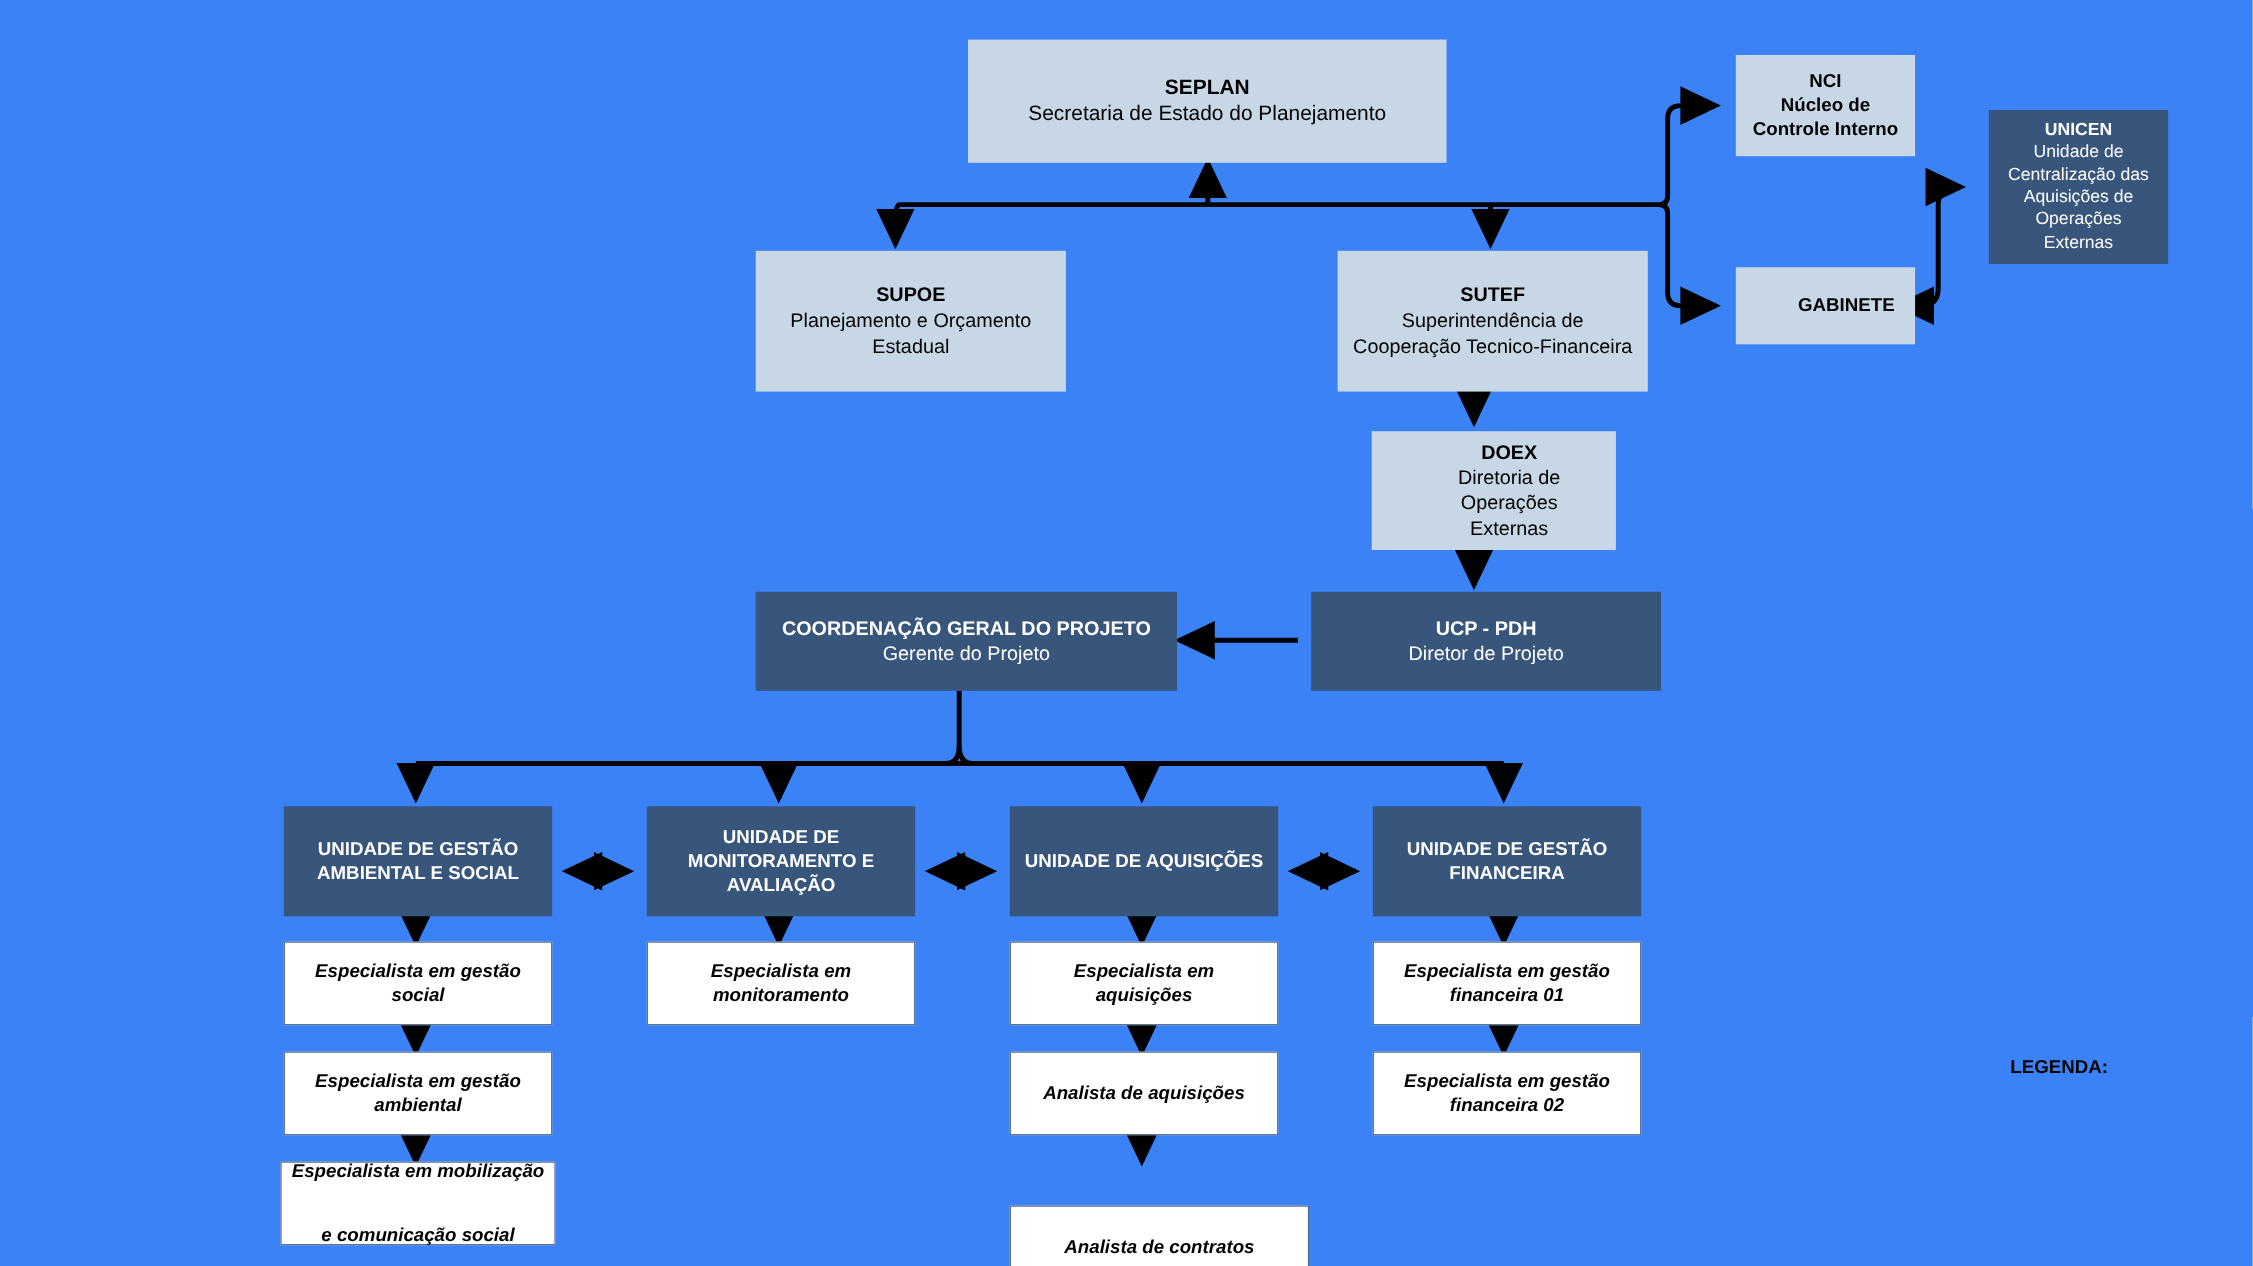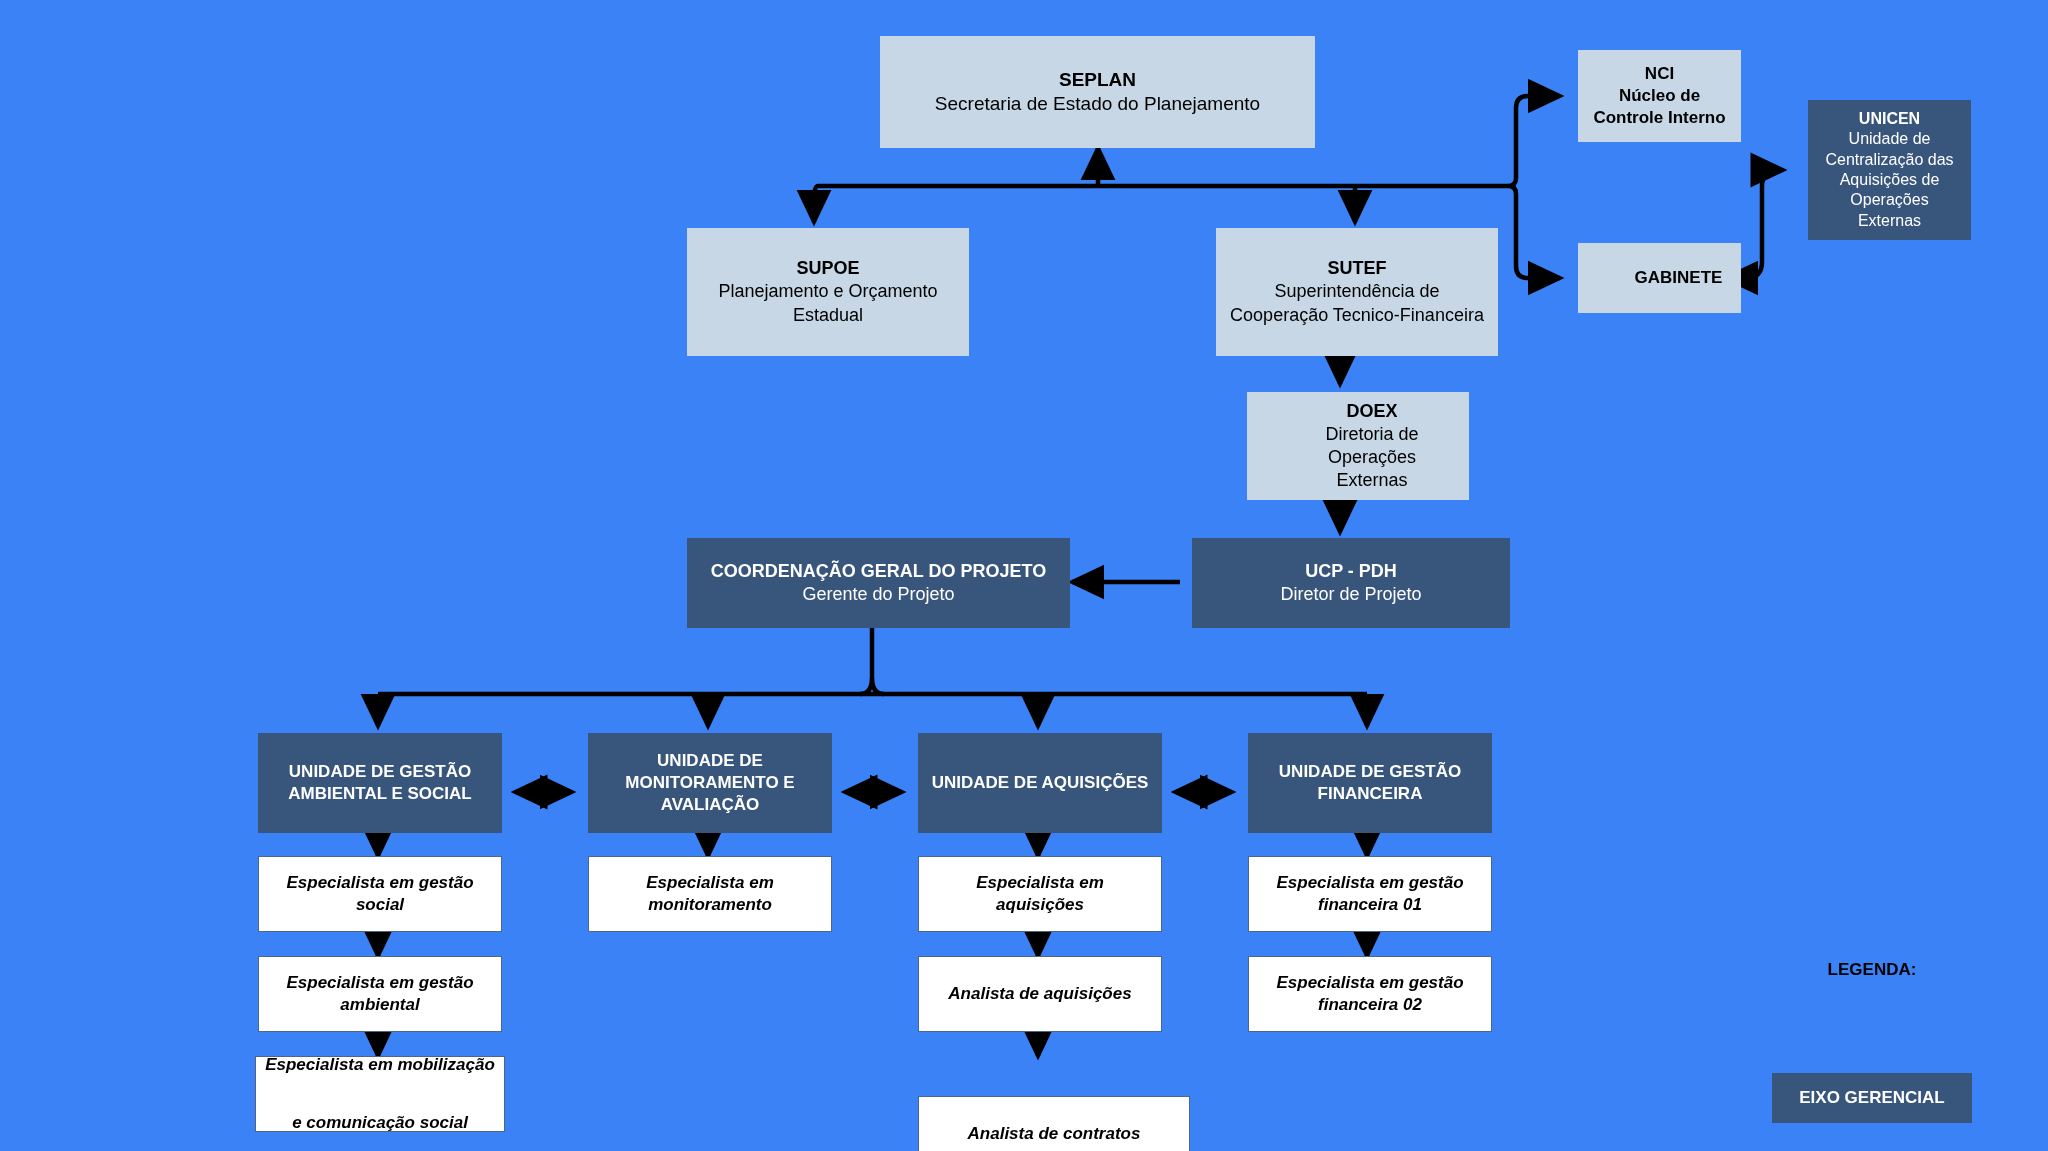--- a/index.html
+++ b/index.html
@@ -240,17 +240,14 @@
     <div>financeira 01</div>
   </div>
   <div class="node wh" style="left:1248px; top:956px; width:244px; height:76px; font-size:17px;">
     <div>Especialista em gestão</div>
     <div>financeira 02</div>
   </div>
 
   <div class="legend-title" style="left:1772px; top:960px; width:200px;">LEGENDA:</div>
 
 
-  <div class="node dk" style="left:1772px; top:1073px; width:200px; height:50px; font-size:17px; font-weight:bold;">
-    <div>EIXO GERENCIAL</div>
-  </div>
 
 </div>
 
 </body></html>

